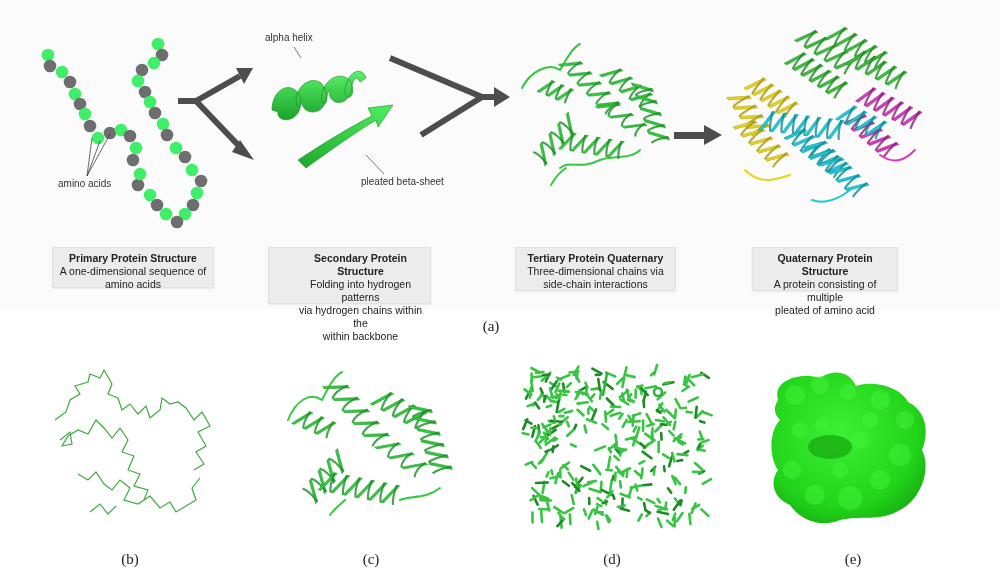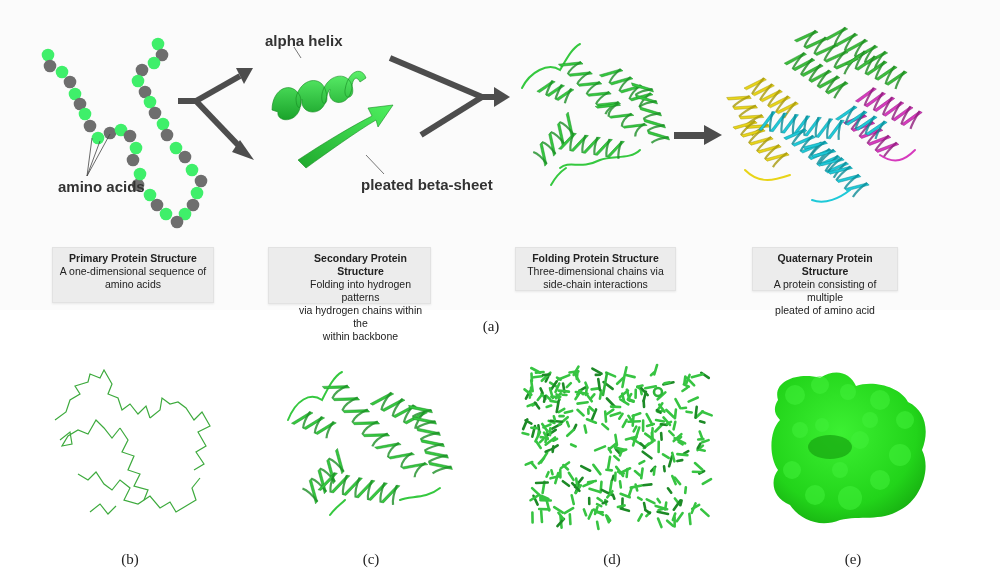--- a/index.html
+++ b/index.html
@@ -10,21 +10,21 @@
     box-shadow: 0 1px 2px rgba(0,0,0,0.08);
     text-align: center; color: #222; font-size: 10.5px; line-height: 13px;
     padding: 4px 6px; box-sizing: border-box;
   }
   .caption-title { font-weight: bold; display: block; }
   .caption-desc { display: block; }
   .sub-label {
     position: absolute; font-family: "Liberation Serif", serif; font-size: 15px; color: #222;
     transform: translateX(-50%);
   }
-  .anno { position: absolute; font-size: 15px; color: #333; font-weight: bold; }
+  .anno { position: absolute; font-size: 10px; color: #333; }
   svg { position: absolute; overflow: visible; }
 </style>
 </head>
 <body>
 
 <div class="panel-top"></div>
 
 <svg width="1000" height="580" style="left:0;top:0;">
   <g id="beads">
       <circle cx="48" cy="55" r="6.3" fill="#3fef6a"></circle>
@@ -325,35 +325,35 @@
       <path d="M855.5278640450005,128.94427190999915 Q865,122.5 874.4721359549995,116.05572809000084 L877.1554175279992,117.39736887650072 Q867.6832815729997,123.84164078649988 858.2111456180002,130.28591269649903 Z" fill="#1ec9d8" stroke="#0e8c97" stroke-width="0.5"></path>
       <path d="M874.4721359549995,116.05572809000084 Q867.2360679774998,126.97213595499957 865.5278640450005,133.94427190999915" fill="none" stroke="#0e8c97" stroke-width="2.2" opacity="0.8"></path>
       <path d="M865.5278640450005,133.94427190999915 Q875,127.5 884.4721359549995,121.05572809000084 L887.1554175279992,122.39736887650072 Q877.6832815729997,128.84164078649988 868.2111456180002,135.28591269649903 Z" fill="#1ec9d8" stroke="#0e8c97" stroke-width="0.5"></path>
       <path d="M884.4721359549995,121.05572809000084 Q877.2360679774998,131.9721359549996 875.5278640450005,138.94427190999915" fill="none" stroke="#0e8c97" stroke-width="2.2" opacity="0.8"></path>
       <path d="M745,170 C760,185 775,180 790,175" fill="none" stroke="#e8d418" stroke-width="2" stroke-linecap="round"></path>
       <path d="M880,155 C895,165 905,160 915,150" fill="none" stroke="#d63abd" stroke-width="2" stroke-linecap="round"></path>
       <path d="M812,200 C825,205 840,198 850,190" fill="none" stroke="#1ec9d8" stroke-width="2" stroke-linecap="round"></path>
     </g>
 </svg>
 
-<div class="caption-box" style="left:52px;top:247px;width:162px;height:56px;">
+<div class="caption-box" style="left:52px;top:247px;width:162px;height:41px;">
   <span class="caption-title">Primary Protein Structure</span>
   <span class="caption-desc">A one-dimensional sequence of</span>
   <span class="caption-desc">amino acids</span>
 </div>
 
 <div class="caption-box" style="left:268px;top:247px;width:163px;height:57px;padding-left:28px;">
   <span class="caption-title">Secondary Protein Structure</span>
   <span class="caption-desc">Folding into hydrogen patterns</span>
   <span class="caption-desc">via hydrogen chains within the</span>
   <span class="caption-desc">within backbone</span>
 </div>
 
 <div class="caption-box" style="left:515px;top:247px;width:161px;height:44px;">
-  <span class="caption-title">Folding Protein Structure</span>
+  <span class="caption-title">Tertiary Protein Quaternary</span>
   <span class="caption-desc">Three-dimensional chains via</span>
   <span class="caption-desc">side-chain interactions</span>
 </div>
 
 <div class="caption-box" style="left:752px;top:247px;width:146px;height:44px;">
   <span class="caption-title">Quaternary Protein Structure</span>
   <span class="caption-desc">A protein consisting of multiple</span>
   <span class="caption-desc">pleated of amino acid</span>
 </div>
 

